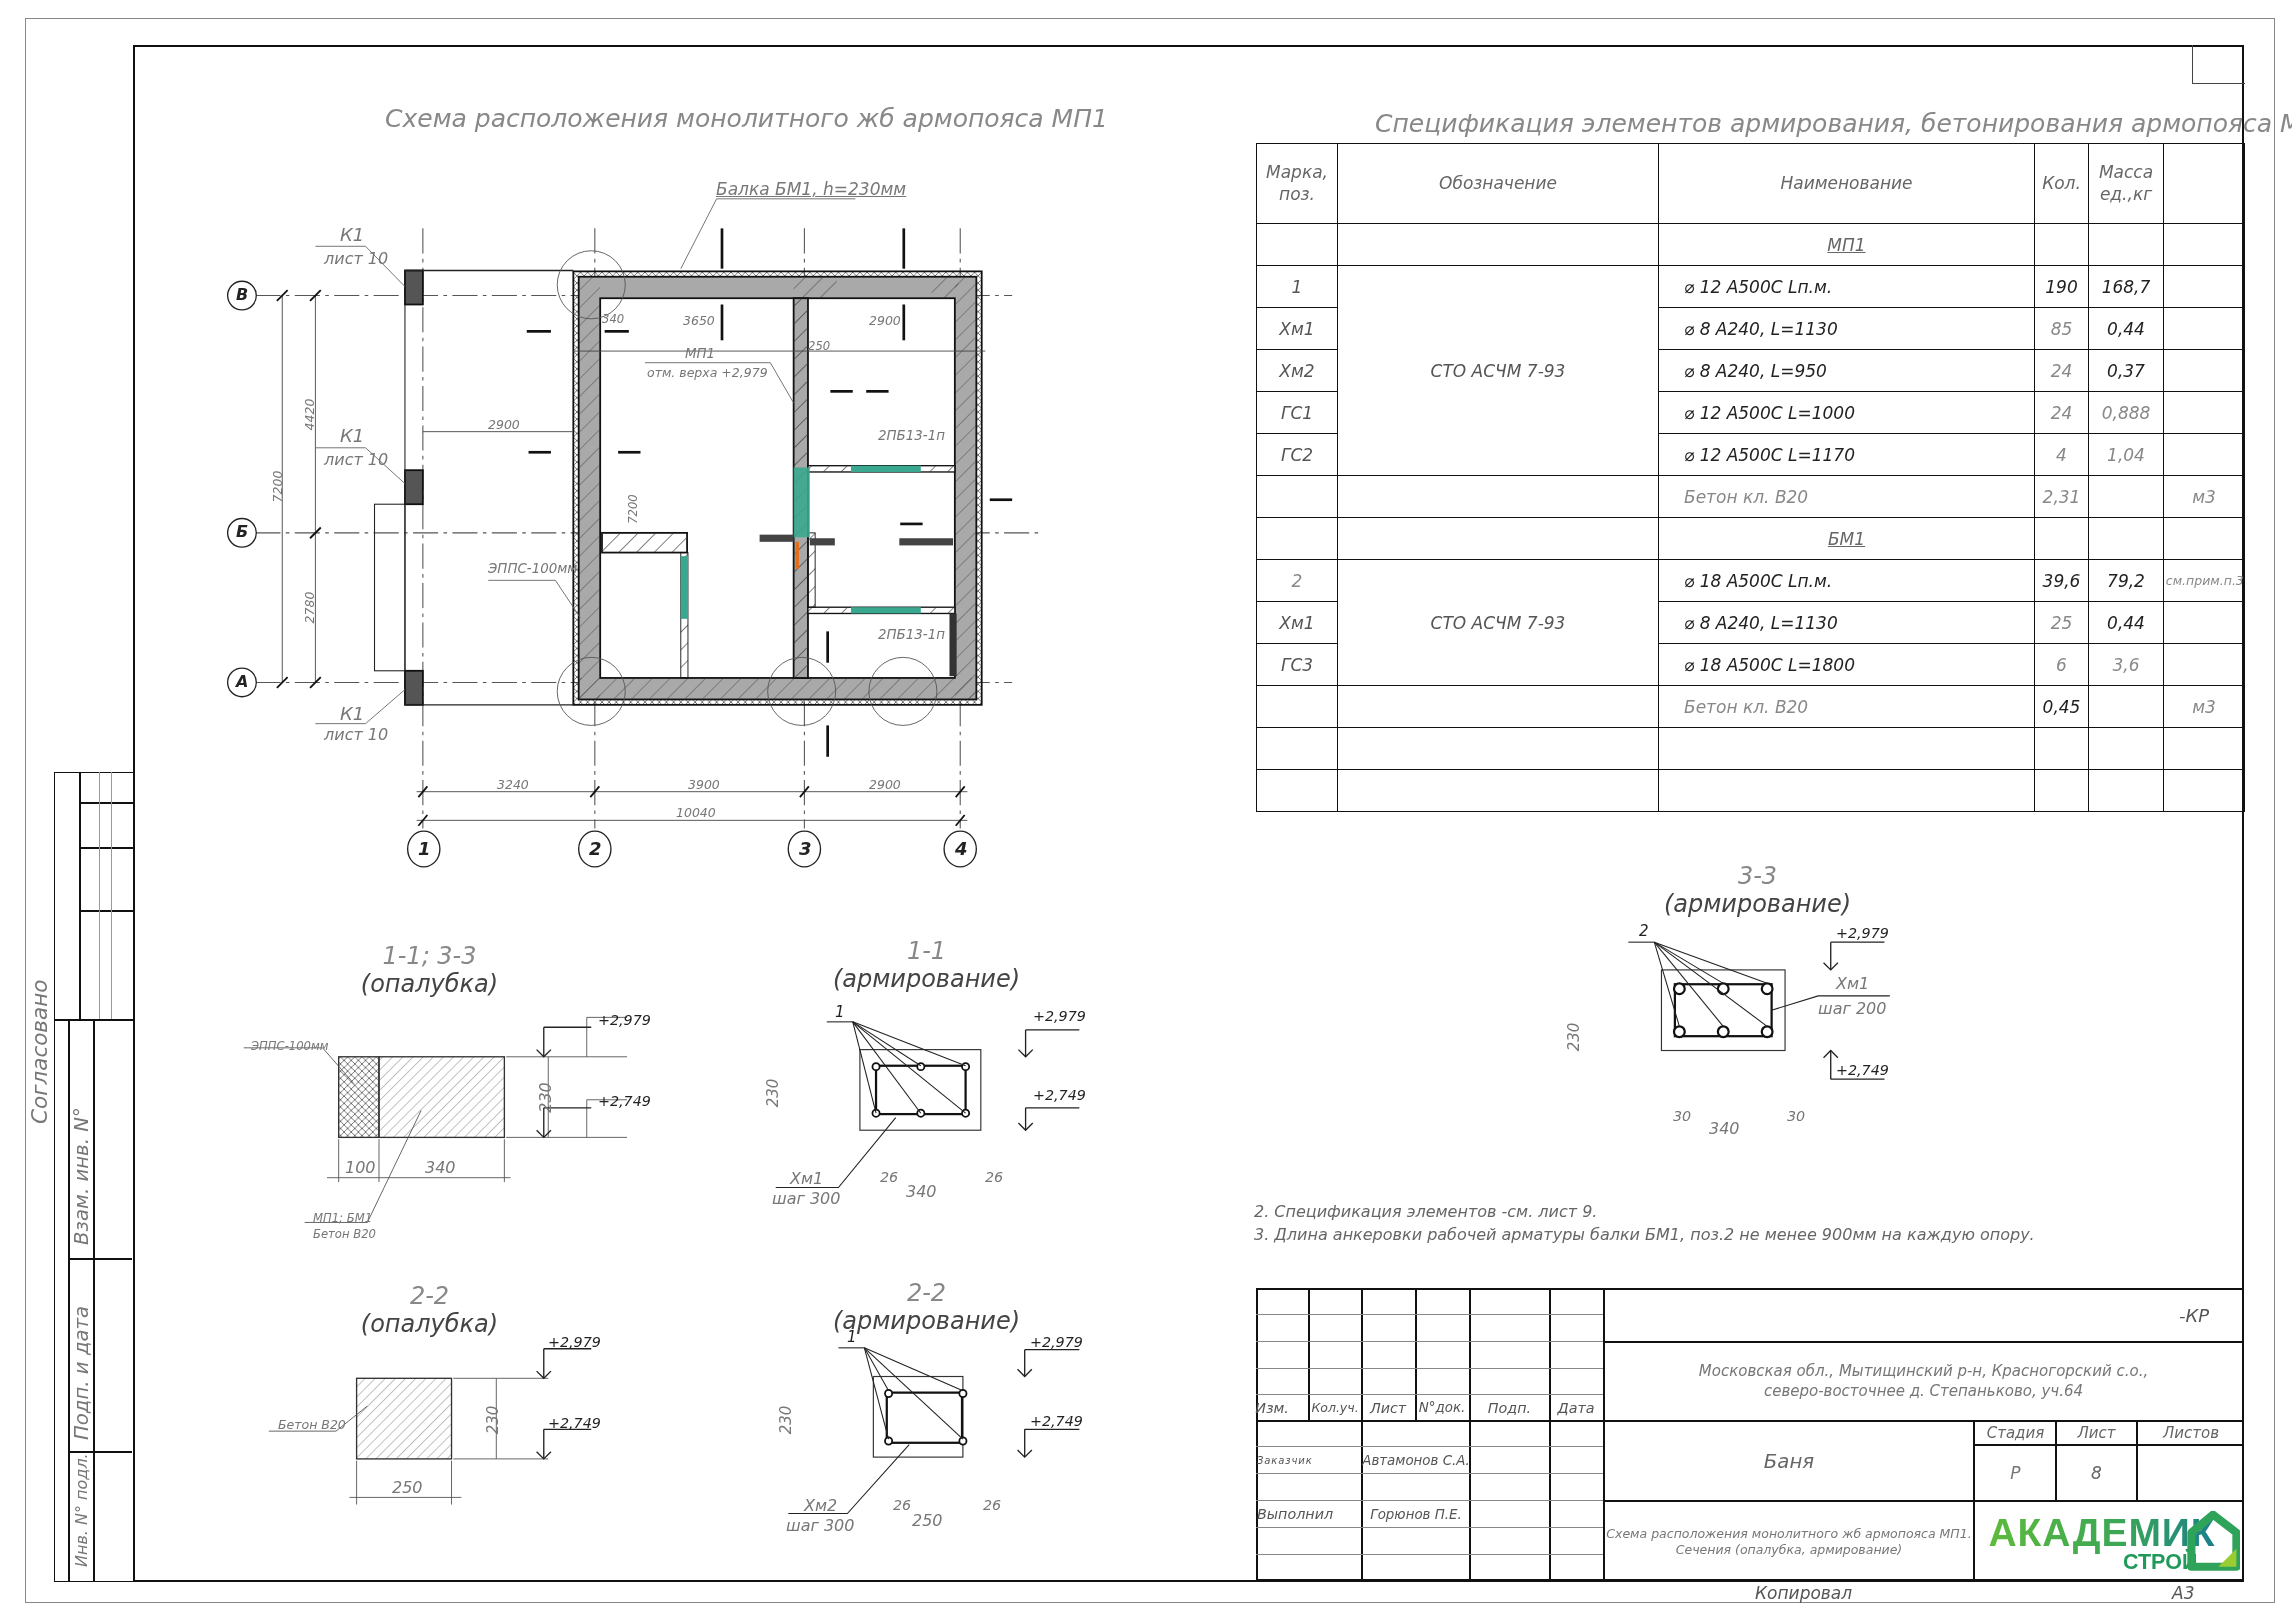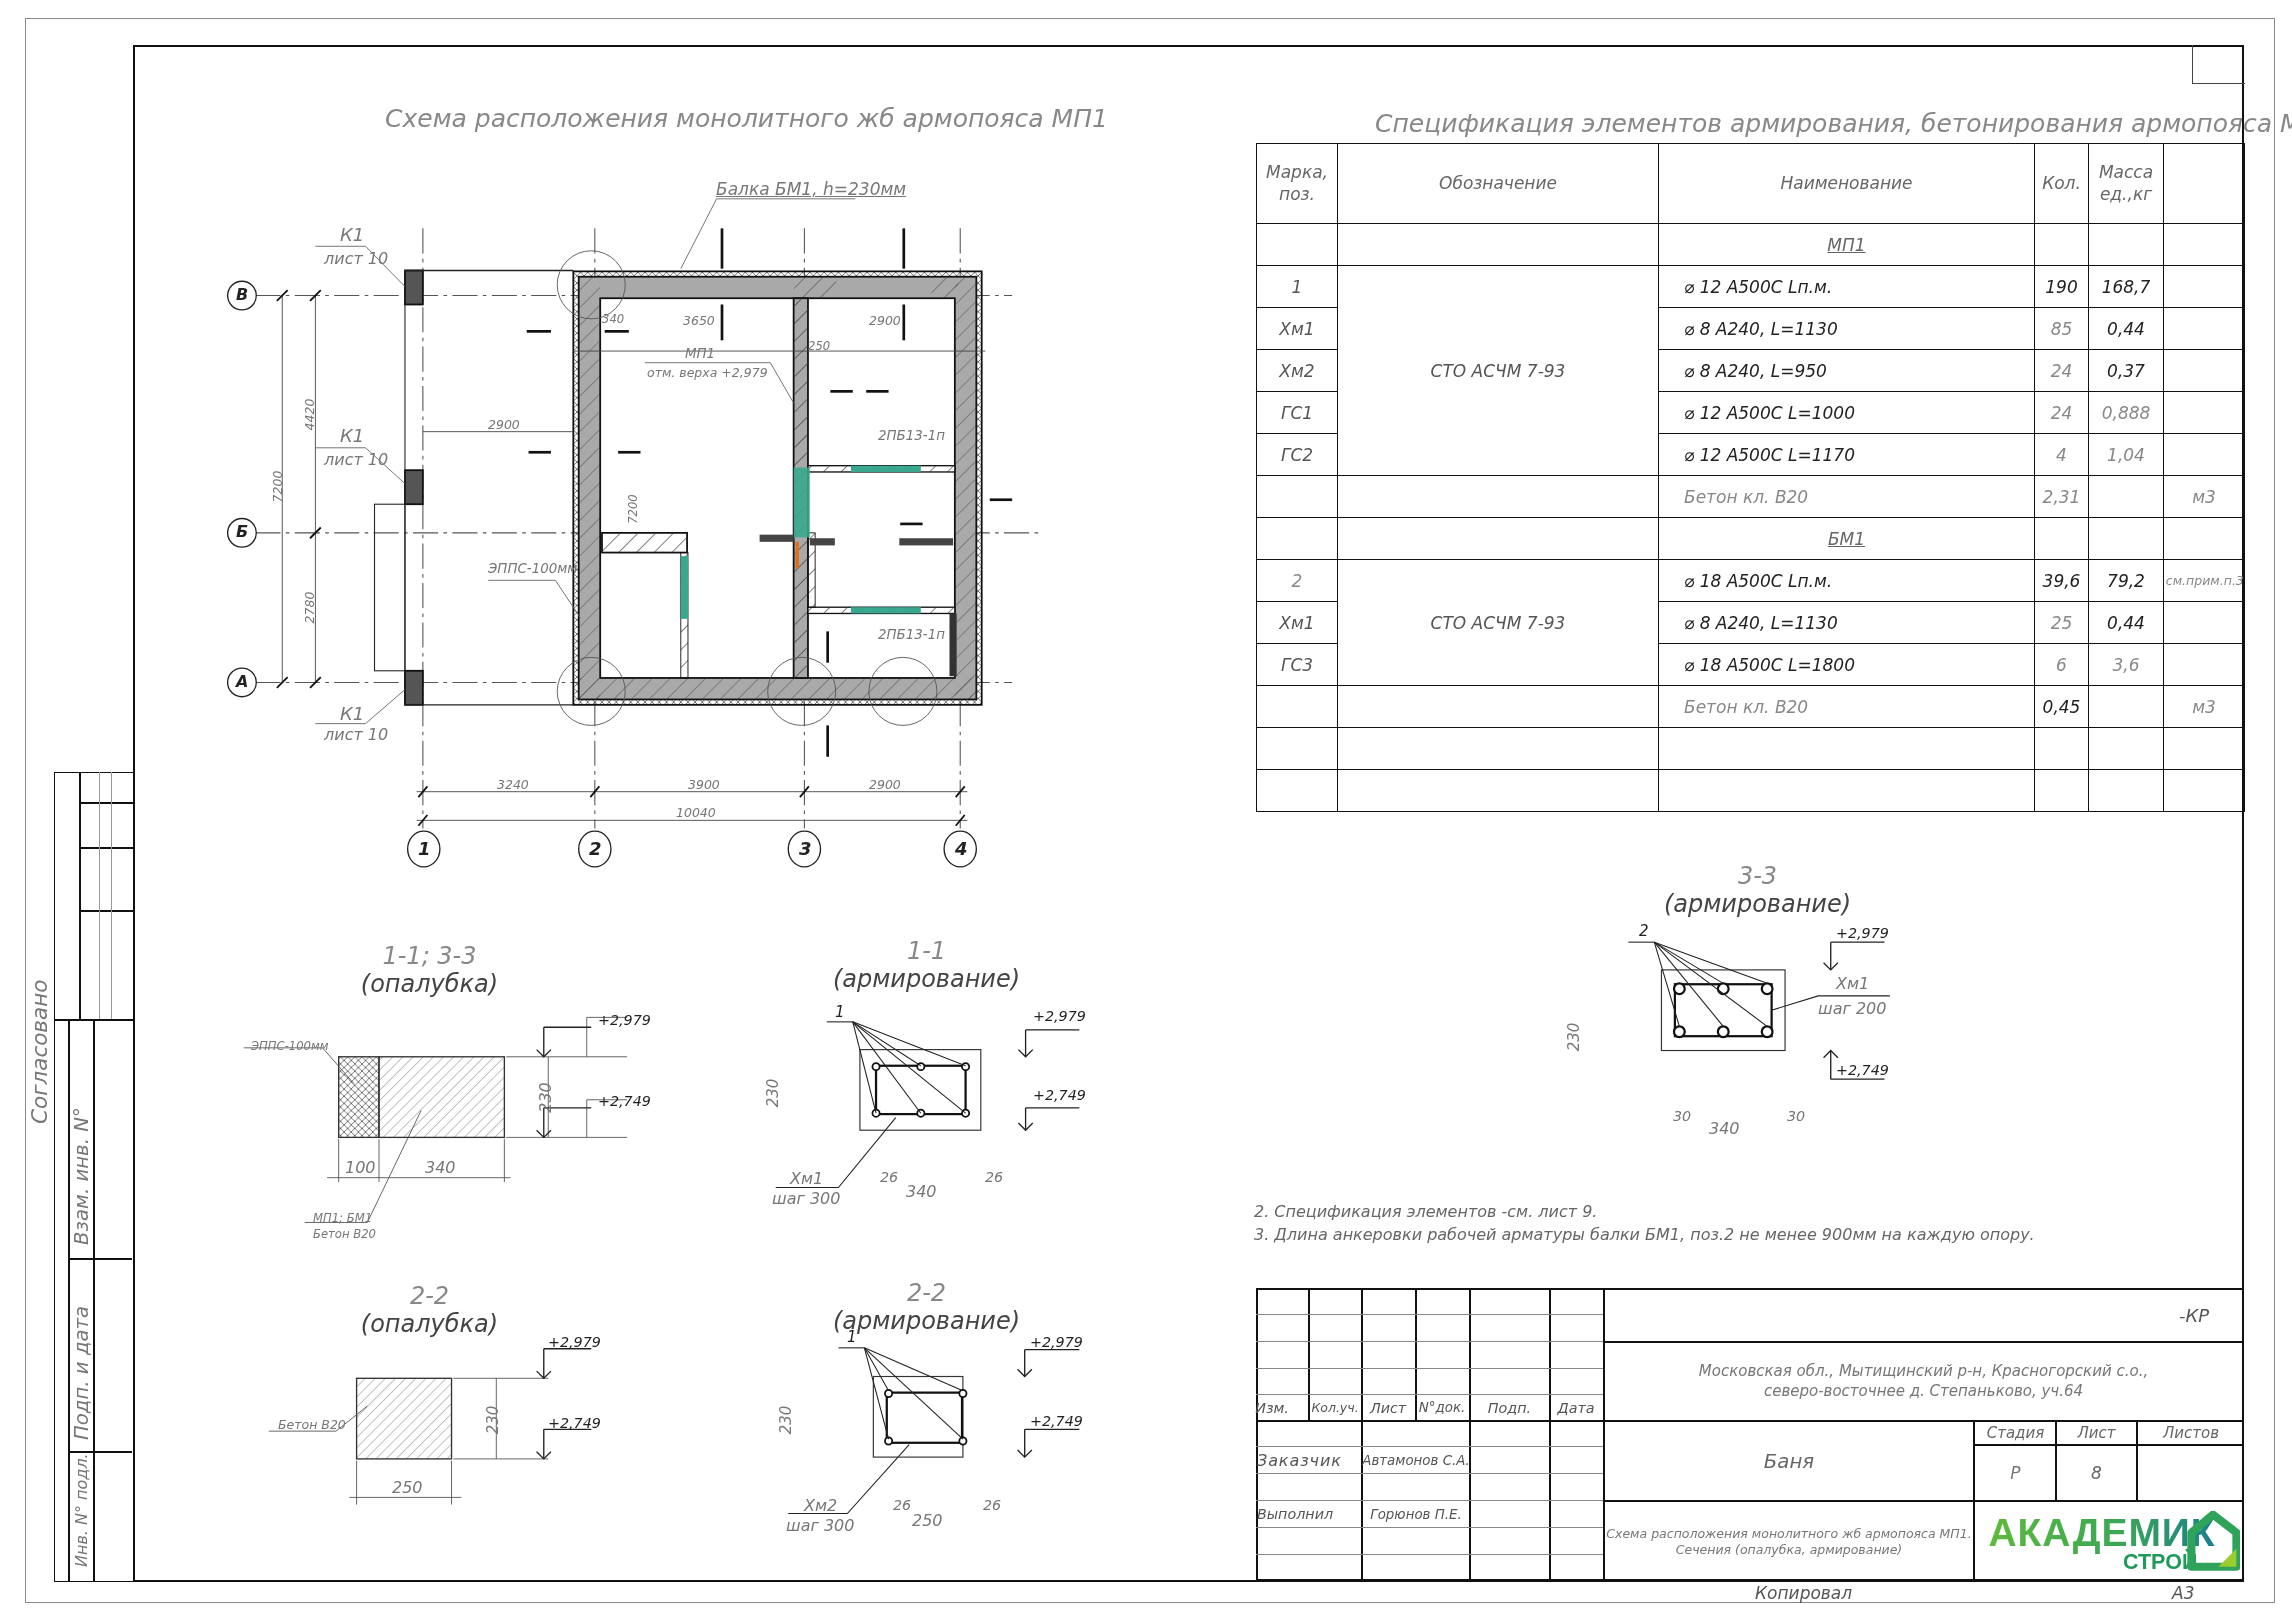--- a/index.html
+++ b/index.html
@@ -595,21 +595,21 @@
   <span>Московская обл., Мытищинский р-н, Красногорский с.о.,</span>
   <span>северо-восточнее д. Степаньково, уч.64</span>
 </div>
 <div class="cell" style="left:1256px;top:1395px;width:32px;height:25px;font-size:14.3px;">Изм.</div>
 <div class="cell" style="left:1308px;top:1395px;width:54px;height:25px;font-size:12.5px;">Кол.уч.</div>
 <div class="cell" style="left:1361px;top:1395px;width:54px;height:25px;font-size:14.3px;">Лист</div>
 <div class="cell" style="left:1415px;top:1395px;width:54px;height:25px;font-size:13.4px;">N°док.</div>
 <div class="cell" style="left:1469px;top:1395px;width:81px;height:25px;font-size:14.3px;">Подп.</div>
 <div class="cell" style="left:1549px;top:1395px;width:54px;height:25px;font-size:14.3px;">Дата</div>
 
-<div class="cell" style="left:1257px;top:1447px;width:104px;height:26px;font-size:16px;justify-content:flex-start;letter-spacing:0.9px;">Заказчик</div>
+<div class="cell" style="left:1257px;top:1447px;width:104px;height:26px;font-size:10px;justify-content:flex-start;letter-spacing:0.9px;">Заказчик</div>
 <div class="cell" style="left:1363px;top:1447px;width:106px;height:26px;font-size:13.4px;font-style:italic;">Автамонов С.А.</div>
 <div class="cell" style="left:1257px;top:1501px;width:104px;height:26px;font-size:14.3px;justify-content:flex-start;">Выполнил</div>
 <div class="cell" style="left:1363px;top:1501px;width:106px;height:26px;font-size:13.4px;">Горюнов П.Е.</div>
 
 <div class="cell" style="left:1605px;top:1422px;width:368px;height:78px;font-size:19.7px;color:#666;">Баня</div>
 <div class="cell" style="left:1975px;top:1422px;width:81px;height:21.5px;font-size:15px;color:#666;">Стадия</div>
 <div class="cell" style="left:2057px;top:1422px;width:79px;height:21.5px;font-size:15px;color:#666;">Лист</div>
 <div class="cell" style="left:2138px;top:1422px;width:106px;height:21.5px;font-size:15px;color:#666;">Листов</div>
 <div class="cell" style="left:1975px;top:1445px;width:81px;height:55px;font-size:17px;color:#777;">Р</div>
 <div class="cell" style="left:2057px;top:1445px;width:79px;height:55px;font-size:17px;color:#666;">8</div>

